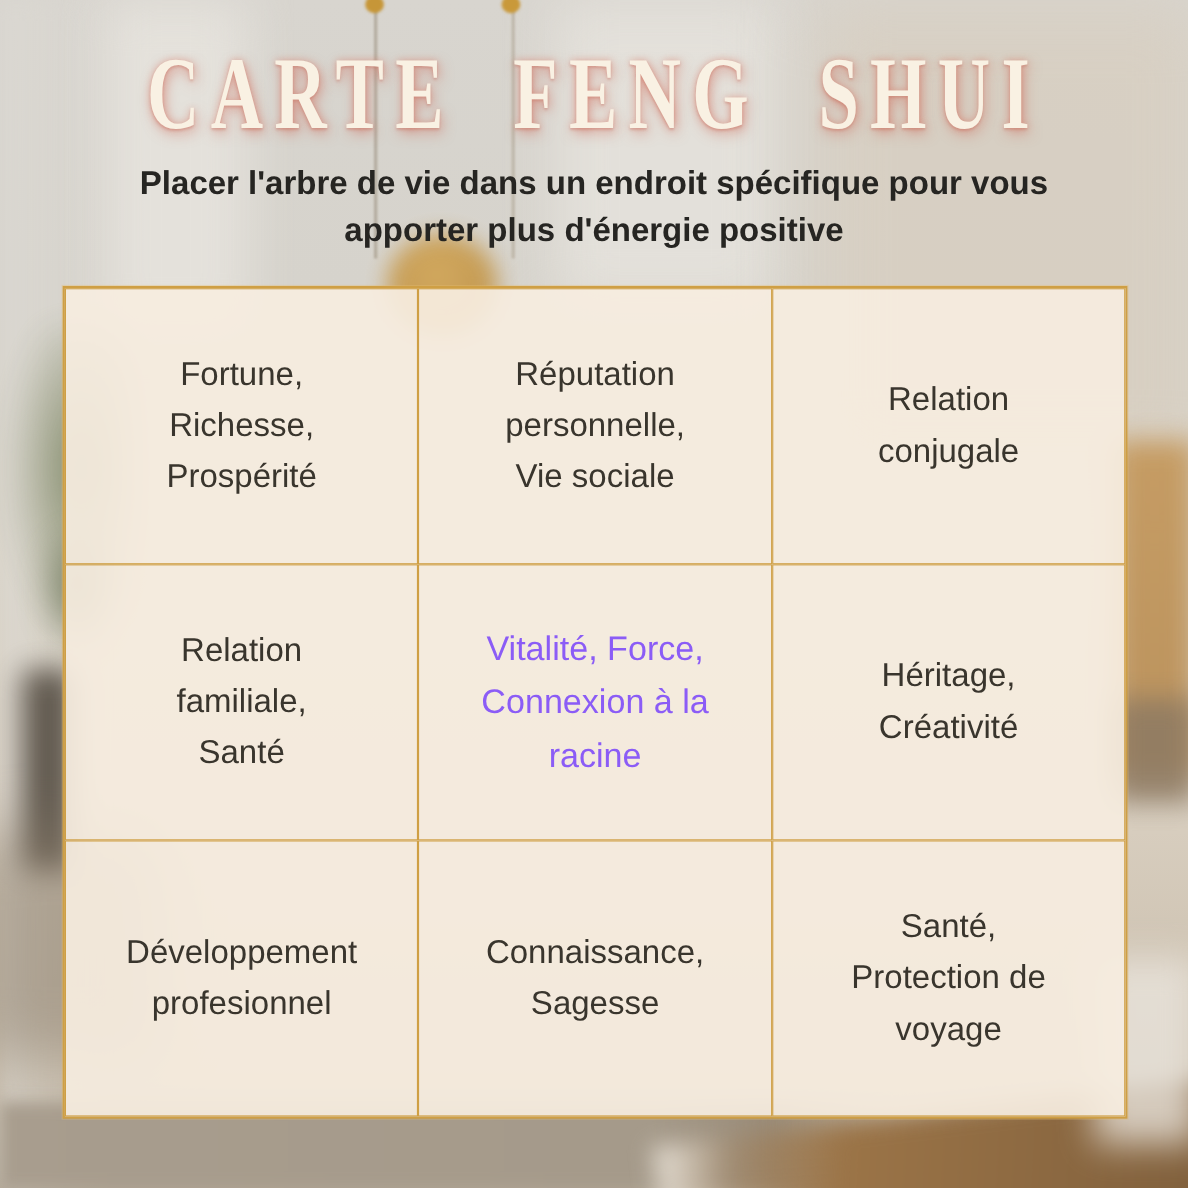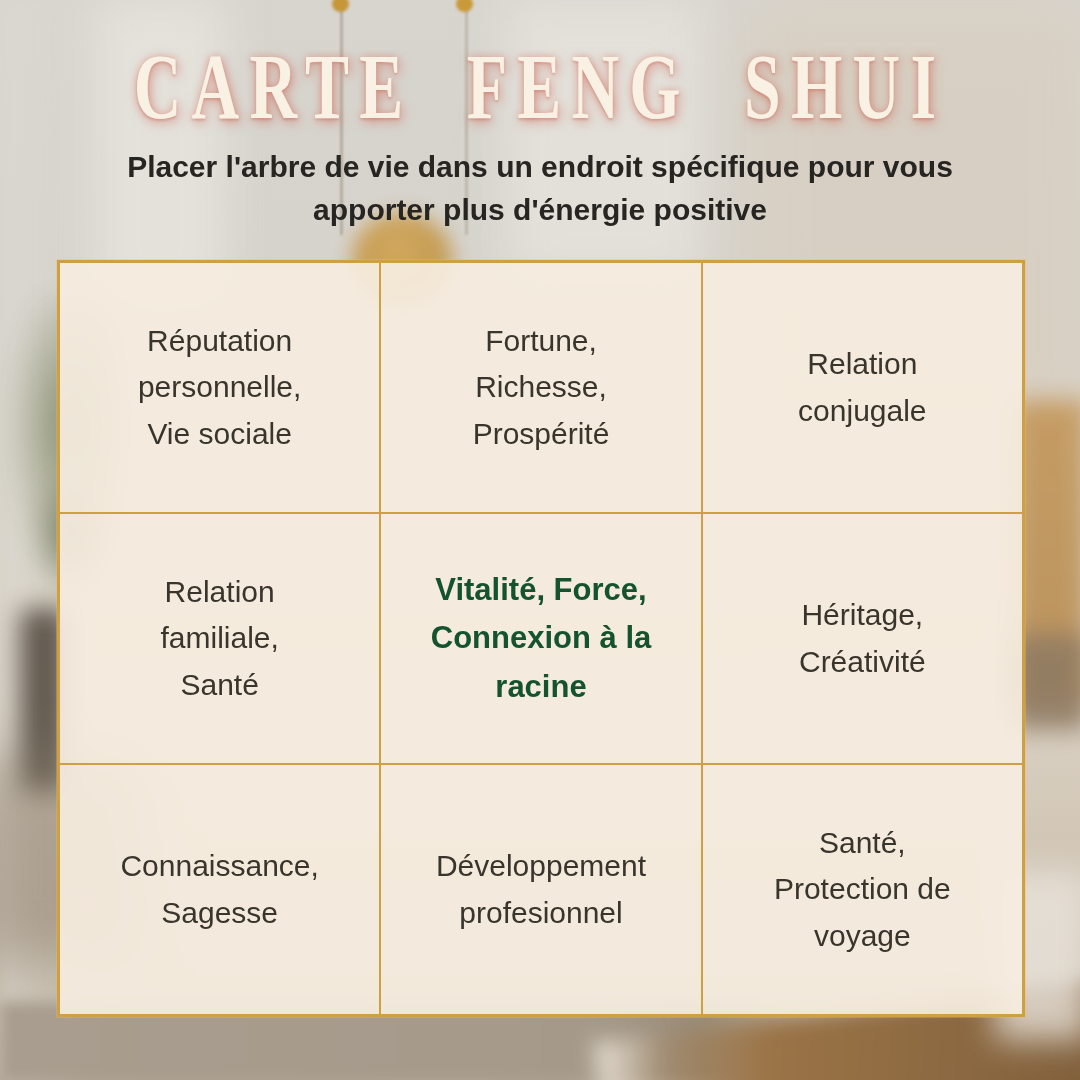--- a/index.html
+++ b/index.html
@@ -52,21 +52,21 @@
   }
   .cell{
     border:1.5px solid #cf9f44;box-sizing:border-box;
     background:rgba(246,237,223,.92);
     display:flex;align-items:center;justify-content:center;
     text-align:center;padding:10px;
   }
   .cell-text{
     white-space:pre-line;font-size:30px;line-height:1.55;color:#39352d;
   }
-  .cell.bold .cell-text{font-weight:700;font-size:31px;color:#14532d;}
+  .cell.bold .cell-text{font-weight:400;font-size:31px;color:#8b5cf6;}
 </style>
 </head>
 <body>
 
 <div id="canvas">
 
   <div class="bg left-shade"></div>
   <div class="bg curtain"></div>
   <div class="bg curtain2"></div>
   <div class="bg warm-right"></div>
@@ -83,54 +83,54 @@
   <div class="bg pendant-ball"></div>
   <div class="bg floor"></div>
   <div class="bg wood-floor"></div>
   <div class="bg corner-light"></div>
 
   <h1 class="title">CARTE FENG SHUI</h1>
   <p class="subtitle">Placer l'arbre de vie dans un endroit spécifique pour vous apporter plus d'énergie positive</p>
 
   <div class="grid">
     <div class="cell">
+      <span class="cell-text">Fortune,
+Richesse,
+Prospérité</span>
+    </div>
+    <div class="cell">
       <span class="cell-text">Réputation
 personnelle,
 Vie sociale</span>
-    </div>
-    <div class="cell">
-      <span class="cell-text">Fortune,
-Richesse,
-Prospérité</span>
     </div>
     <div class="cell">
       <span class="cell-text">Relation
 conjugale</span>
     </div>
     <div class="cell">
       <span class="cell-text">Relation
 familiale,
 Santé</span>
     </div>
     <div class="cell bold">
       <span class="cell-text">Vitalité, Force,
 Connexion à la
 racine</span>
     </div>
     <div class="cell">
       <span class="cell-text">Héritage,
 Créativité</span>
     </div>
     <div class="cell">
+      <span class="cell-text">Développement
+profesionnel</span>
+    </div>
+    <div class="cell">
       <span class="cell-text">Connaissance,
 Sagesse</span>
-    </div>
-    <div class="cell">
-      <span class="cell-text">Développement
-profesionnel</span>
     </div>
     <div class="cell">
       <span class="cell-text">Santé,
 Protection de
 voyage</span>
     </div>
   </div>
 
 </div>
 

